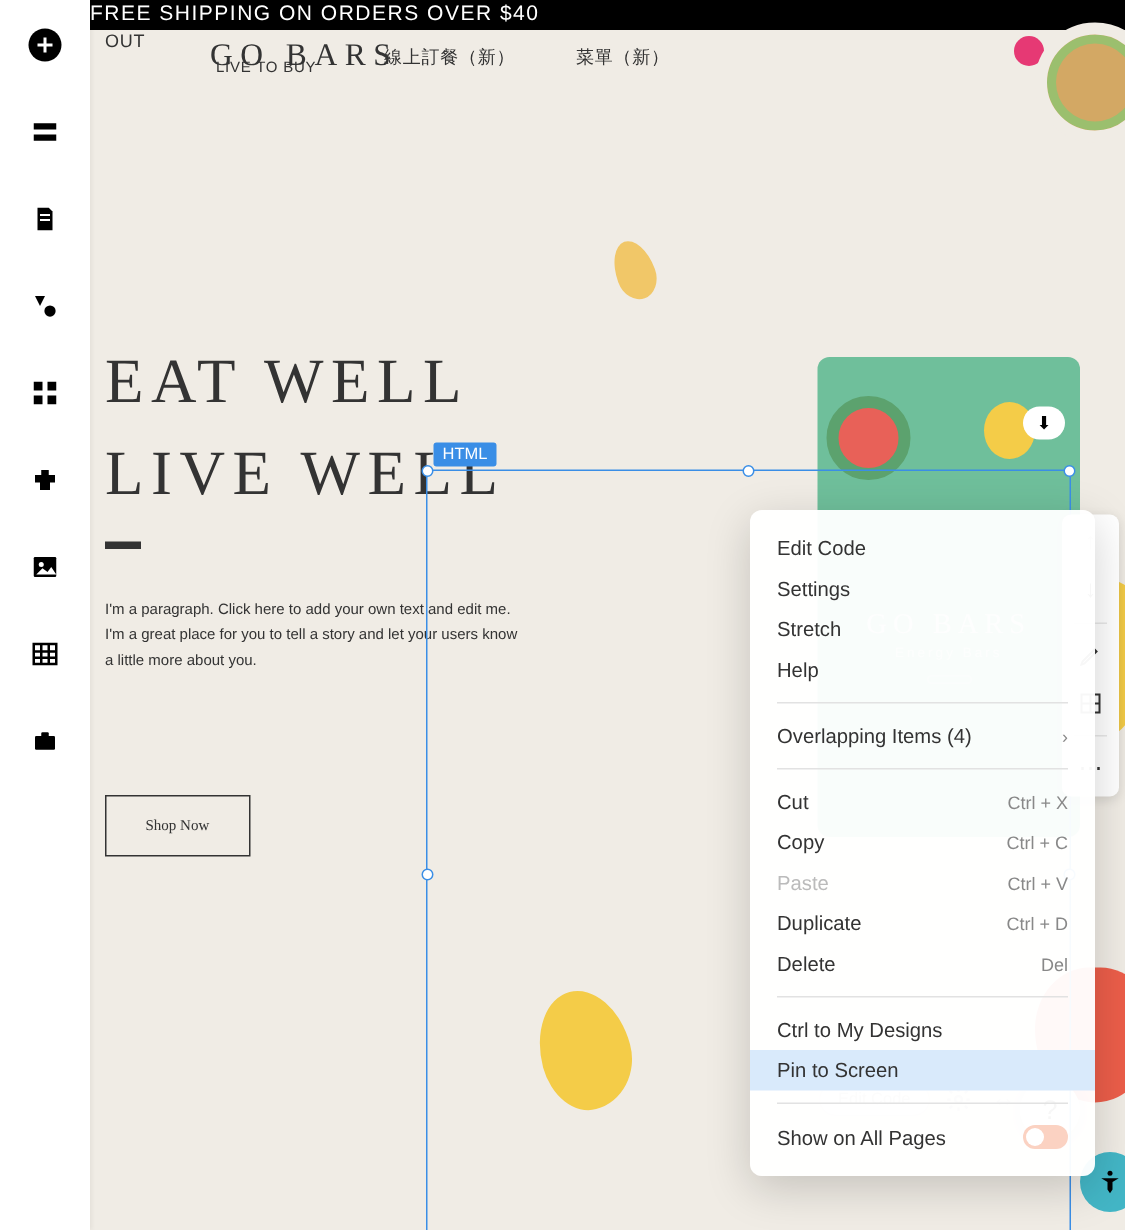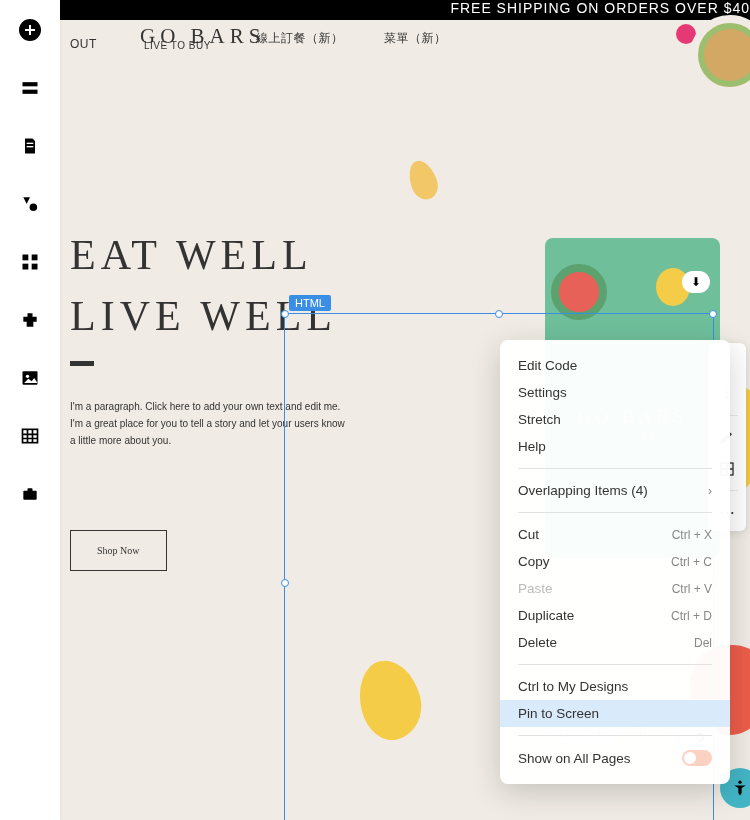--- a/index.html
+++ b/index.html
@@ -14,26 +14,26 @@
   .rail-icon { width: 24px; height: 24px; display: flex; align-items: center; justify-content: center; cursor: pointer; color: #000; }
   .rail-icon svg { width: 100%; height: 100%; }
   .rail-icon.small svg { width: 20px; height: 20px; }
 
   .canvas {
     position: absolute; left: 60px; top: 0; right: 0; height: 820px;
     background: #f0ece5; overflow: hidden;
   }
 
   .banner {
-    background: #000; color: #fff; text-align: right;
+    background: #000; color: #fff; text-align: left;
     padding: 0 0 4px; font-size: 14px; letter-spacing: 1px;
   }
 
   .site-header {
-    display: flex; align-items: center; gap: 20px; padding: 0 10px;
+    display: flex; gap: 20px; padding: 0 10px;
     height: 48px; position: relative;
   }
   .site-header .nav-link { font-size: 12px; color: #333; letter-spacing: 0.5px; }
   .brand {
     font-family: 'Times New Roman', serif; font-size: 21px; letter-spacing: 5px;
     position: absolute; left: 80px; top: 4px; color: #333;
   }
   .hdr-right {
     position: absolute; right: 20px; top: 4px; display: flex; align-items: center; gap: 8px;
   }

